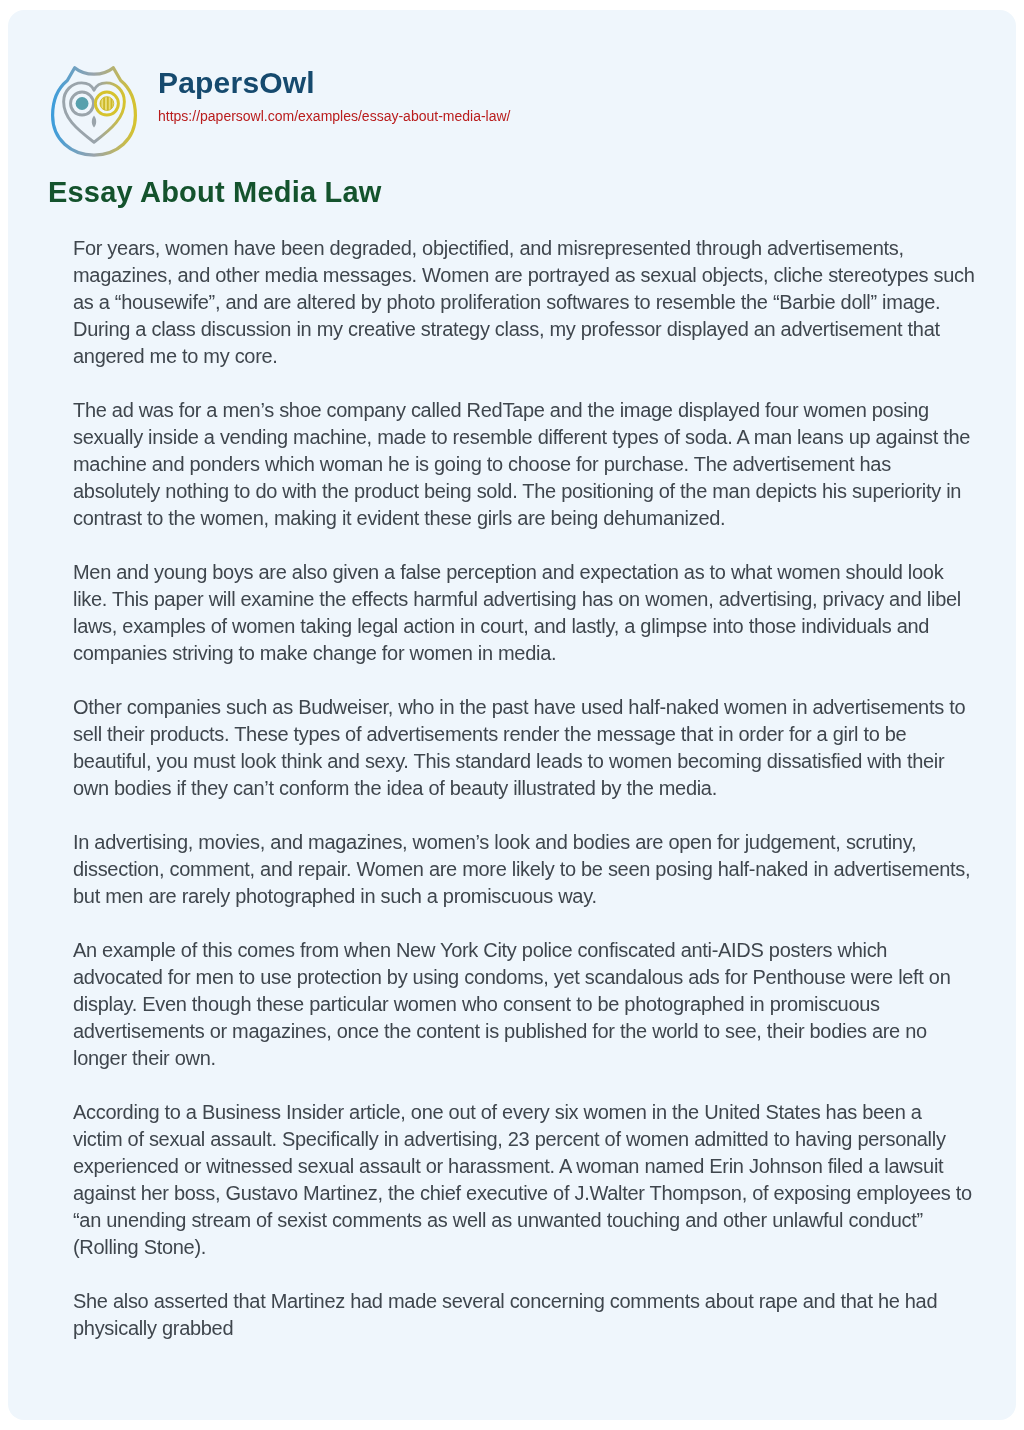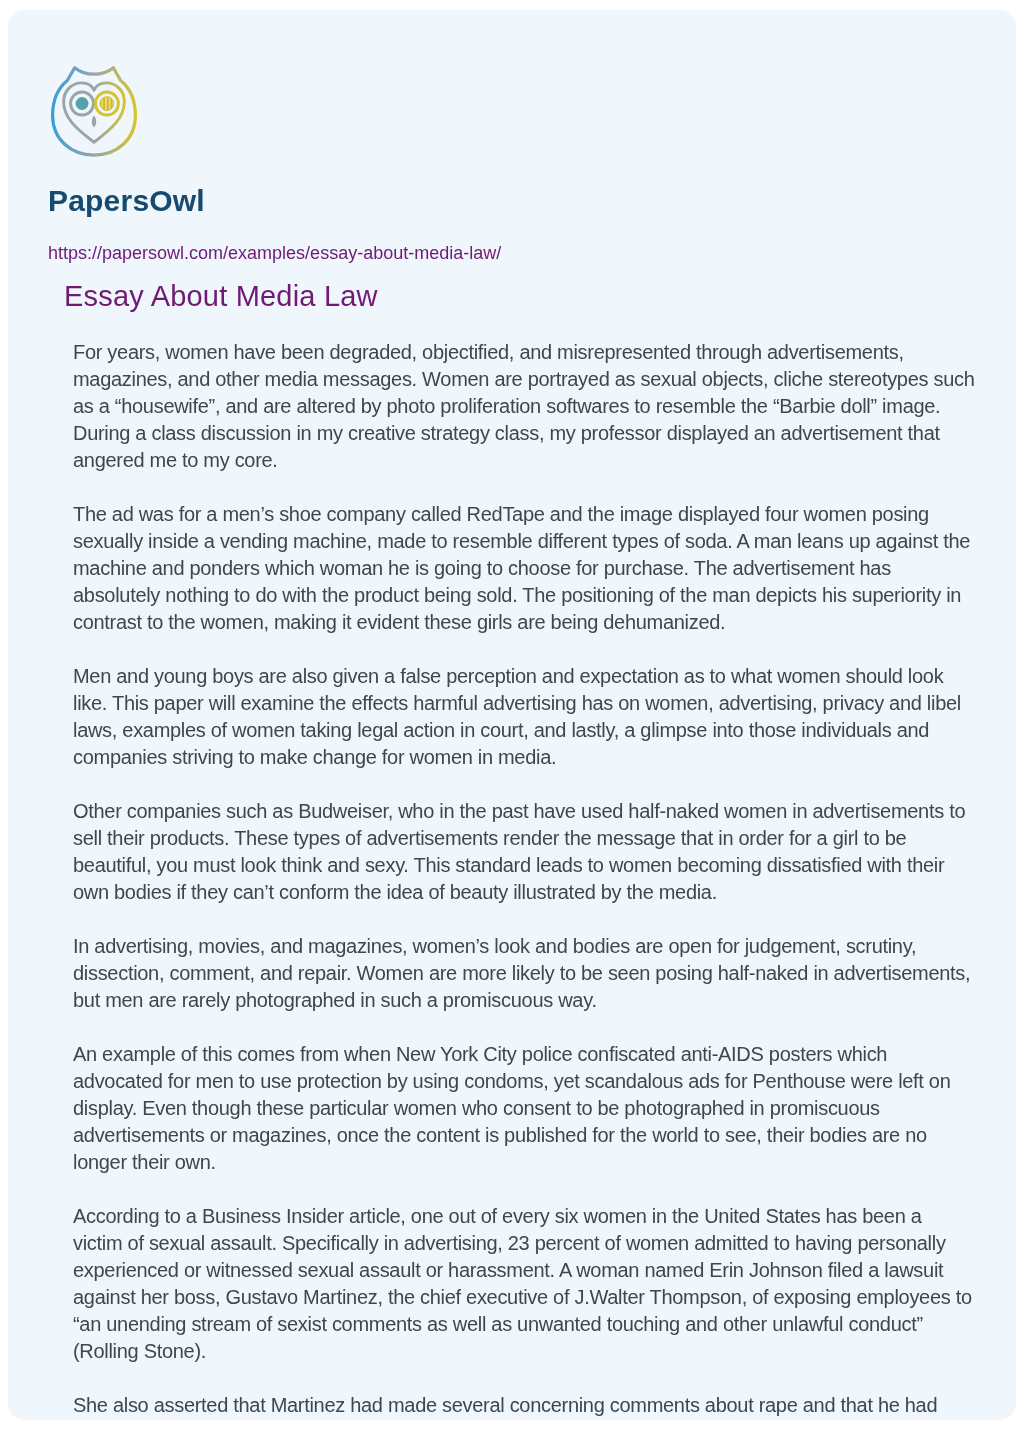--- a/index.html
+++ b/index.html
@@ -23,48 +23,47 @@
     box-sizing: border-box;
     background: #eff6fc;
     border-radius: 16px;
     padding: 50px 40px 40px 40px;
     overflow: hidden;
   }
   .brand-row {
     display: flex;
     align-items: flex-start;
     gap: 18px;
-    flex-direction: column;
   }
   .logo-wrap {
     width: 92px;
     height: 100px;
     flex: 0 0 auto;
   }
   .brand-text {
     padding-top: 6px;
   }
   .brand-name {
     font-size: 30px;
     font-weight: bold;
     color: #164a6e;
     letter-spacing: 0.2px;
   }
   .brand-url {
-    margin-top: 25px;
-    font-size: 18px;
-    color: #701a75;
+    margin-top: 8px;
+    font-size: 14px;
+    color: #b91c1c;
     text-decoration: none;
     display: inline-block;
   }
   .essay-title {
-    margin: 16px 0 0 16px;
+    margin: 16px 0 0 0;
     font-size: 29px;
-    font-weight: 400;
-    color: #701a75;
+    font-weight: 700;
+    color: #14532d;
     letter-spacing: 0.2px;
   }
   .essay-body {
     margin: 26px 0 0 8px;
     max-width: 930px;
   }
   .essay-body p {
     margin: 0 0 27px 17px;
     font-size: 20px;
     line-height: 27px;

